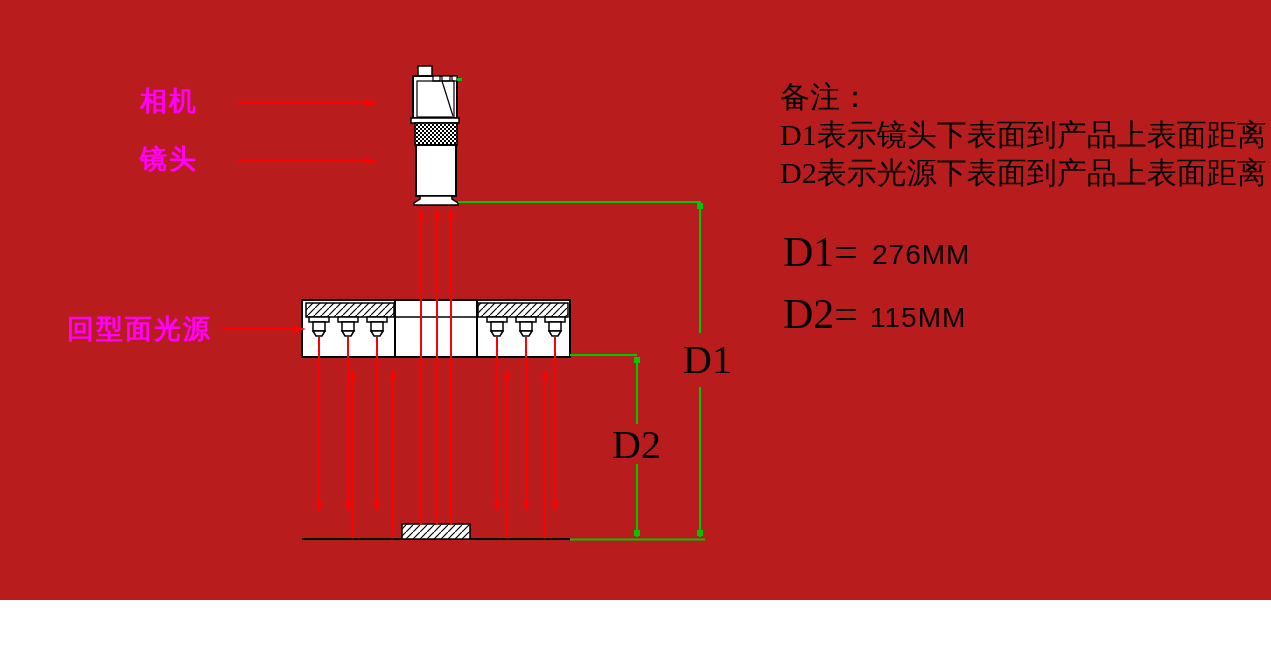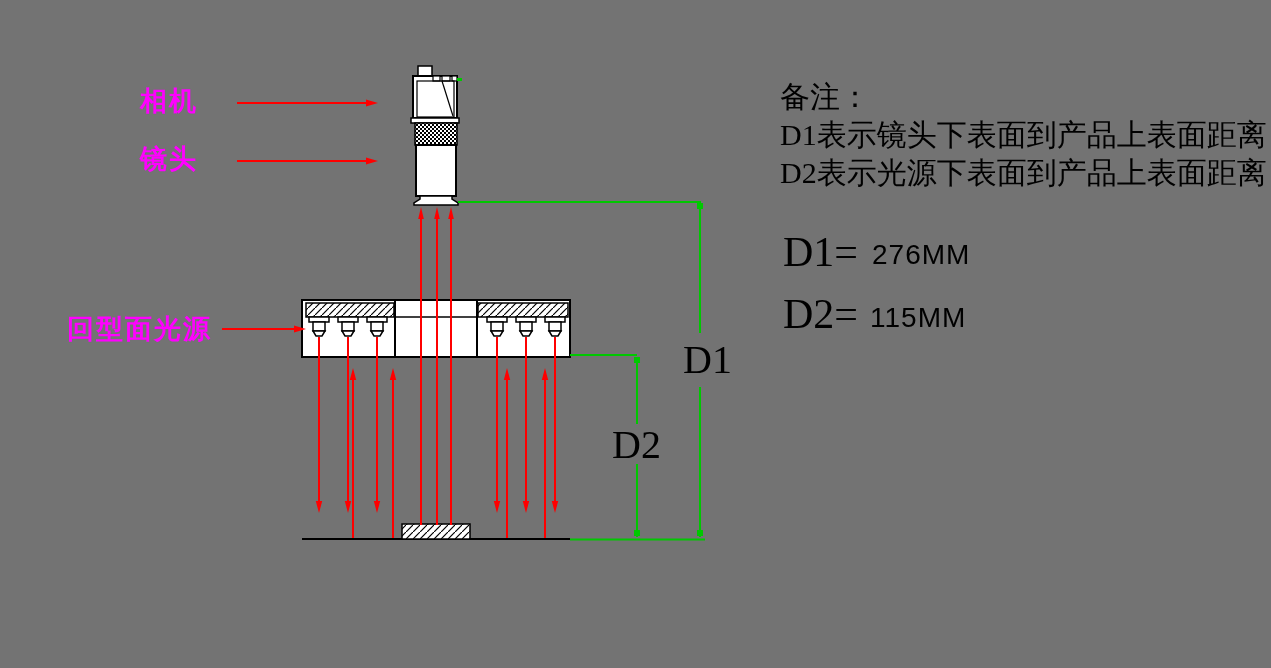--- a/index.html
+++ b/index.html
@@ -1,16 +1,16 @@
 <!DOCTYPE html>
 <html><head>
 <meta charset="utf-8">
 <style>
   html,body{margin:0;padding:0;background:#ffffff;}
-  #canvas{position:relative;width:1271px;height:668px;background:#737373;overflow:hidden;}
+  #canvas{position:relative;width:1271px;height:600px;background:#b91c1c;overflow:hidden;}
   svg{display:block;}
   .ln  {stroke:#000000;stroke-width:2;fill:#ffffff;}
   .lnn {stroke:#000000;stroke-width:2;fill:none;}
   .thin{stroke-width:1.5;}
   .xthin{stroke-width:1.2;}
   .hatch{fill:url(#hatchPat);stroke:#000000;stroke-width:1.5;}
   .knurl{fill:url(#knurlPat);stroke:#000000;stroke-width:1.5;}
   .red {stroke:#ff0000;stroke-width:2;fill:none;}
   .redf{fill:#ff0000;stroke:none;}
   .grn {stroke:#00c800;stroke-width:2;fill:none;}

